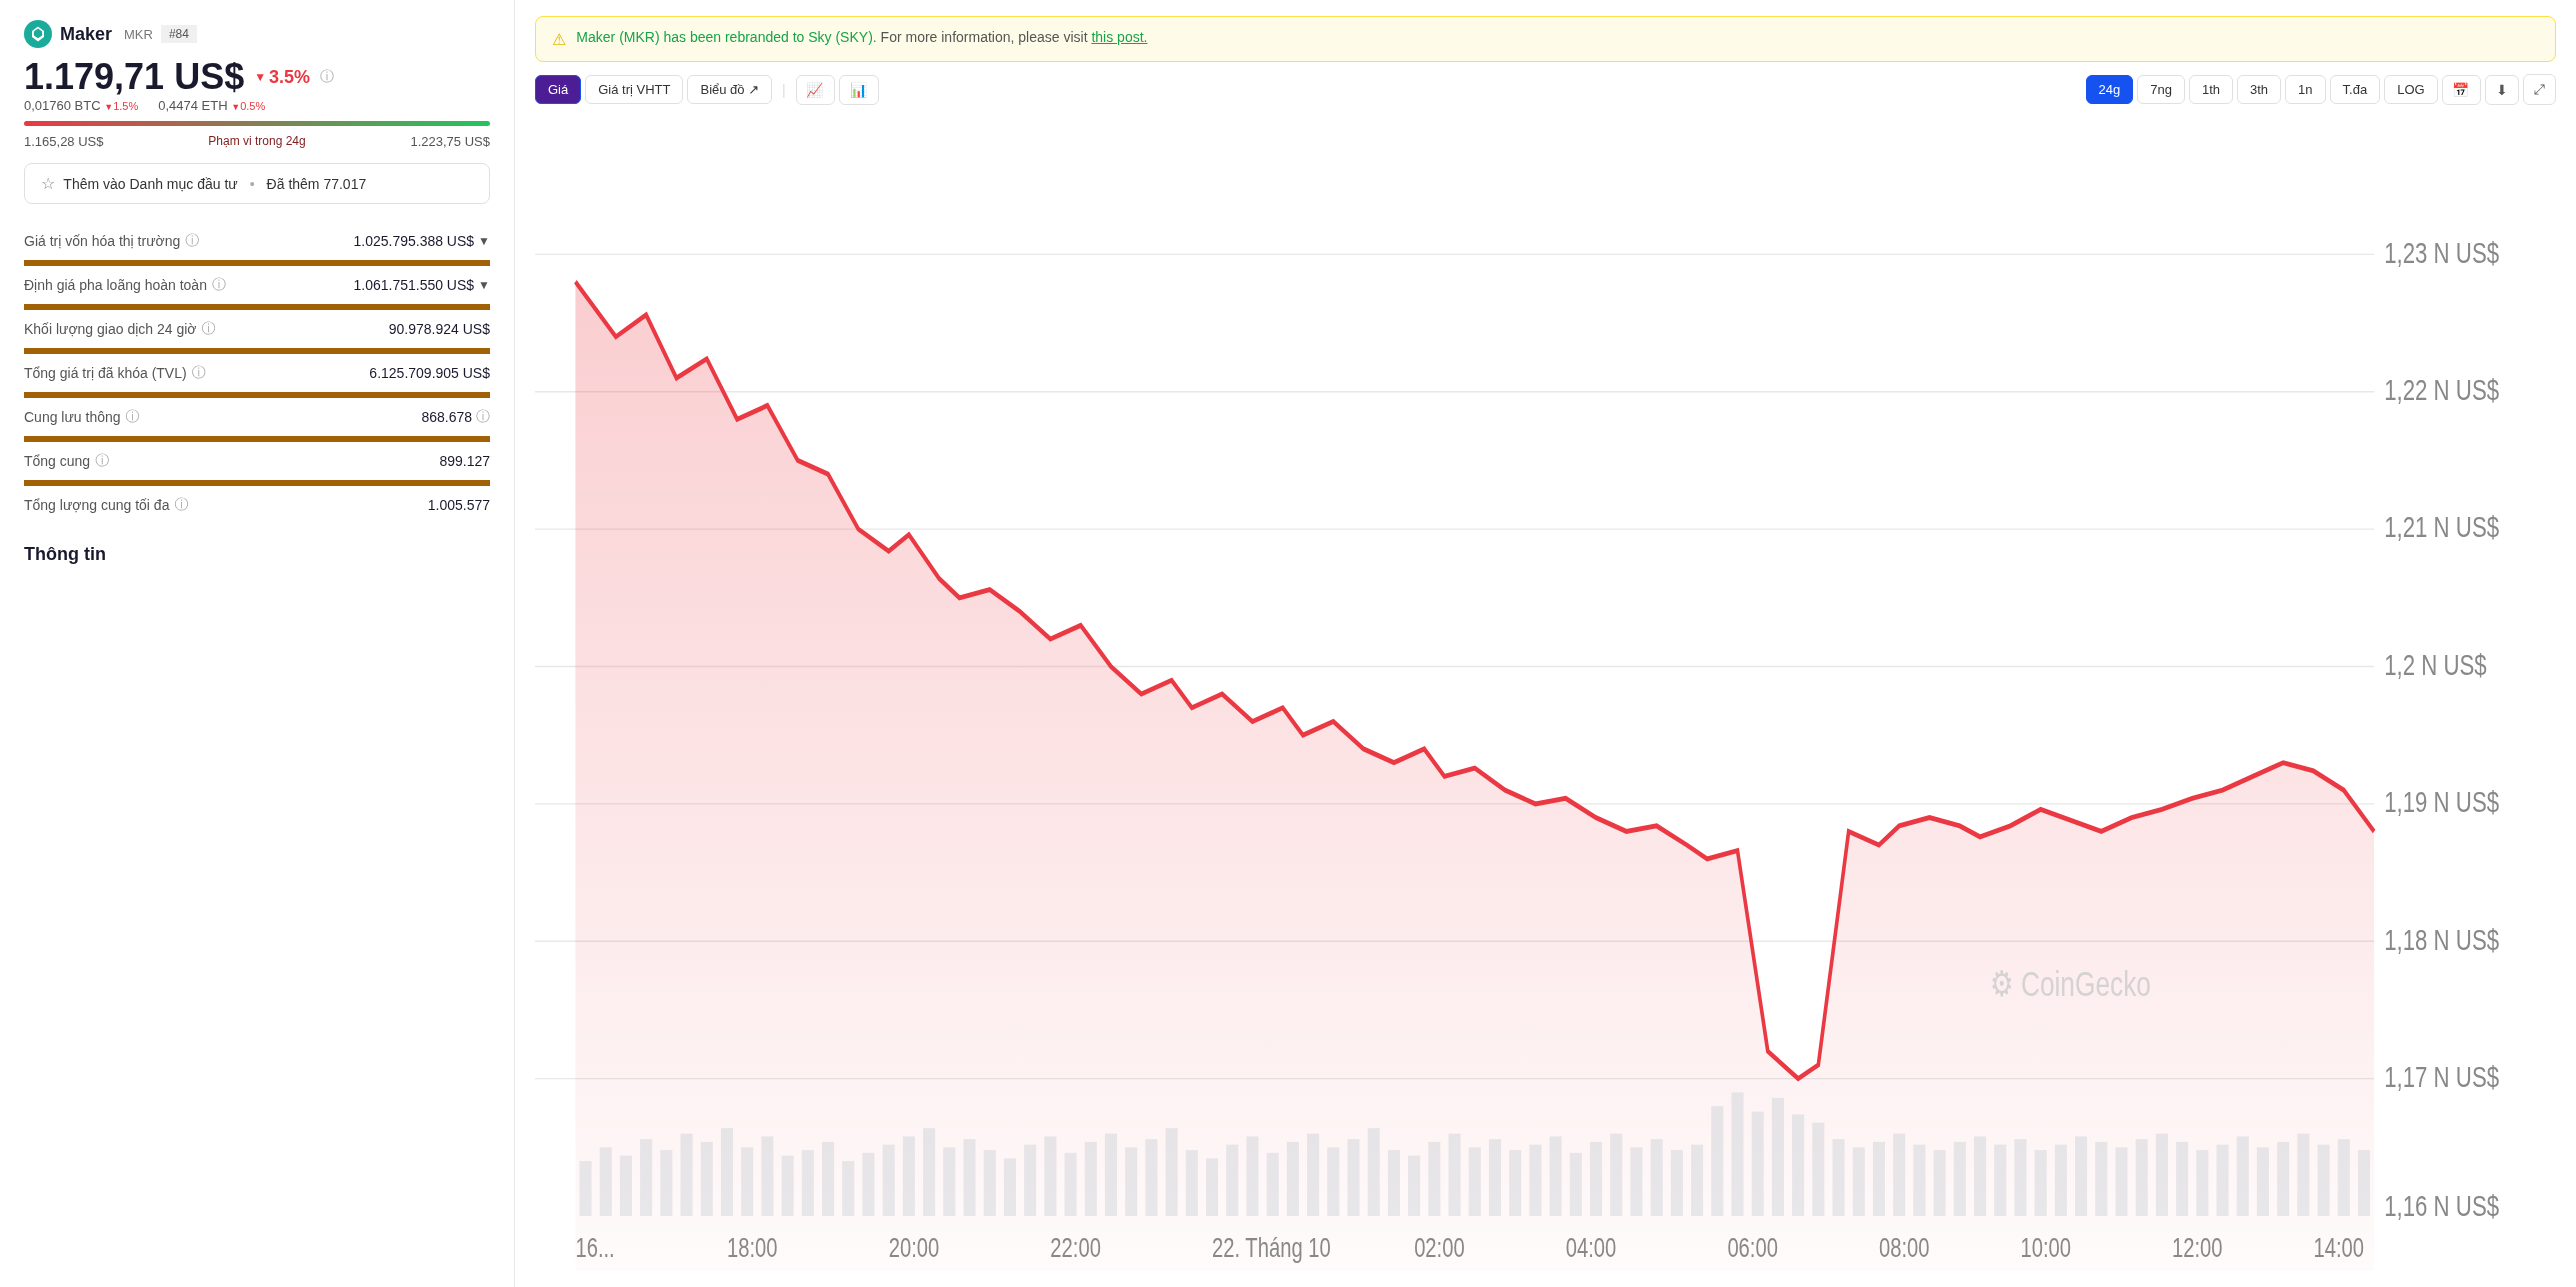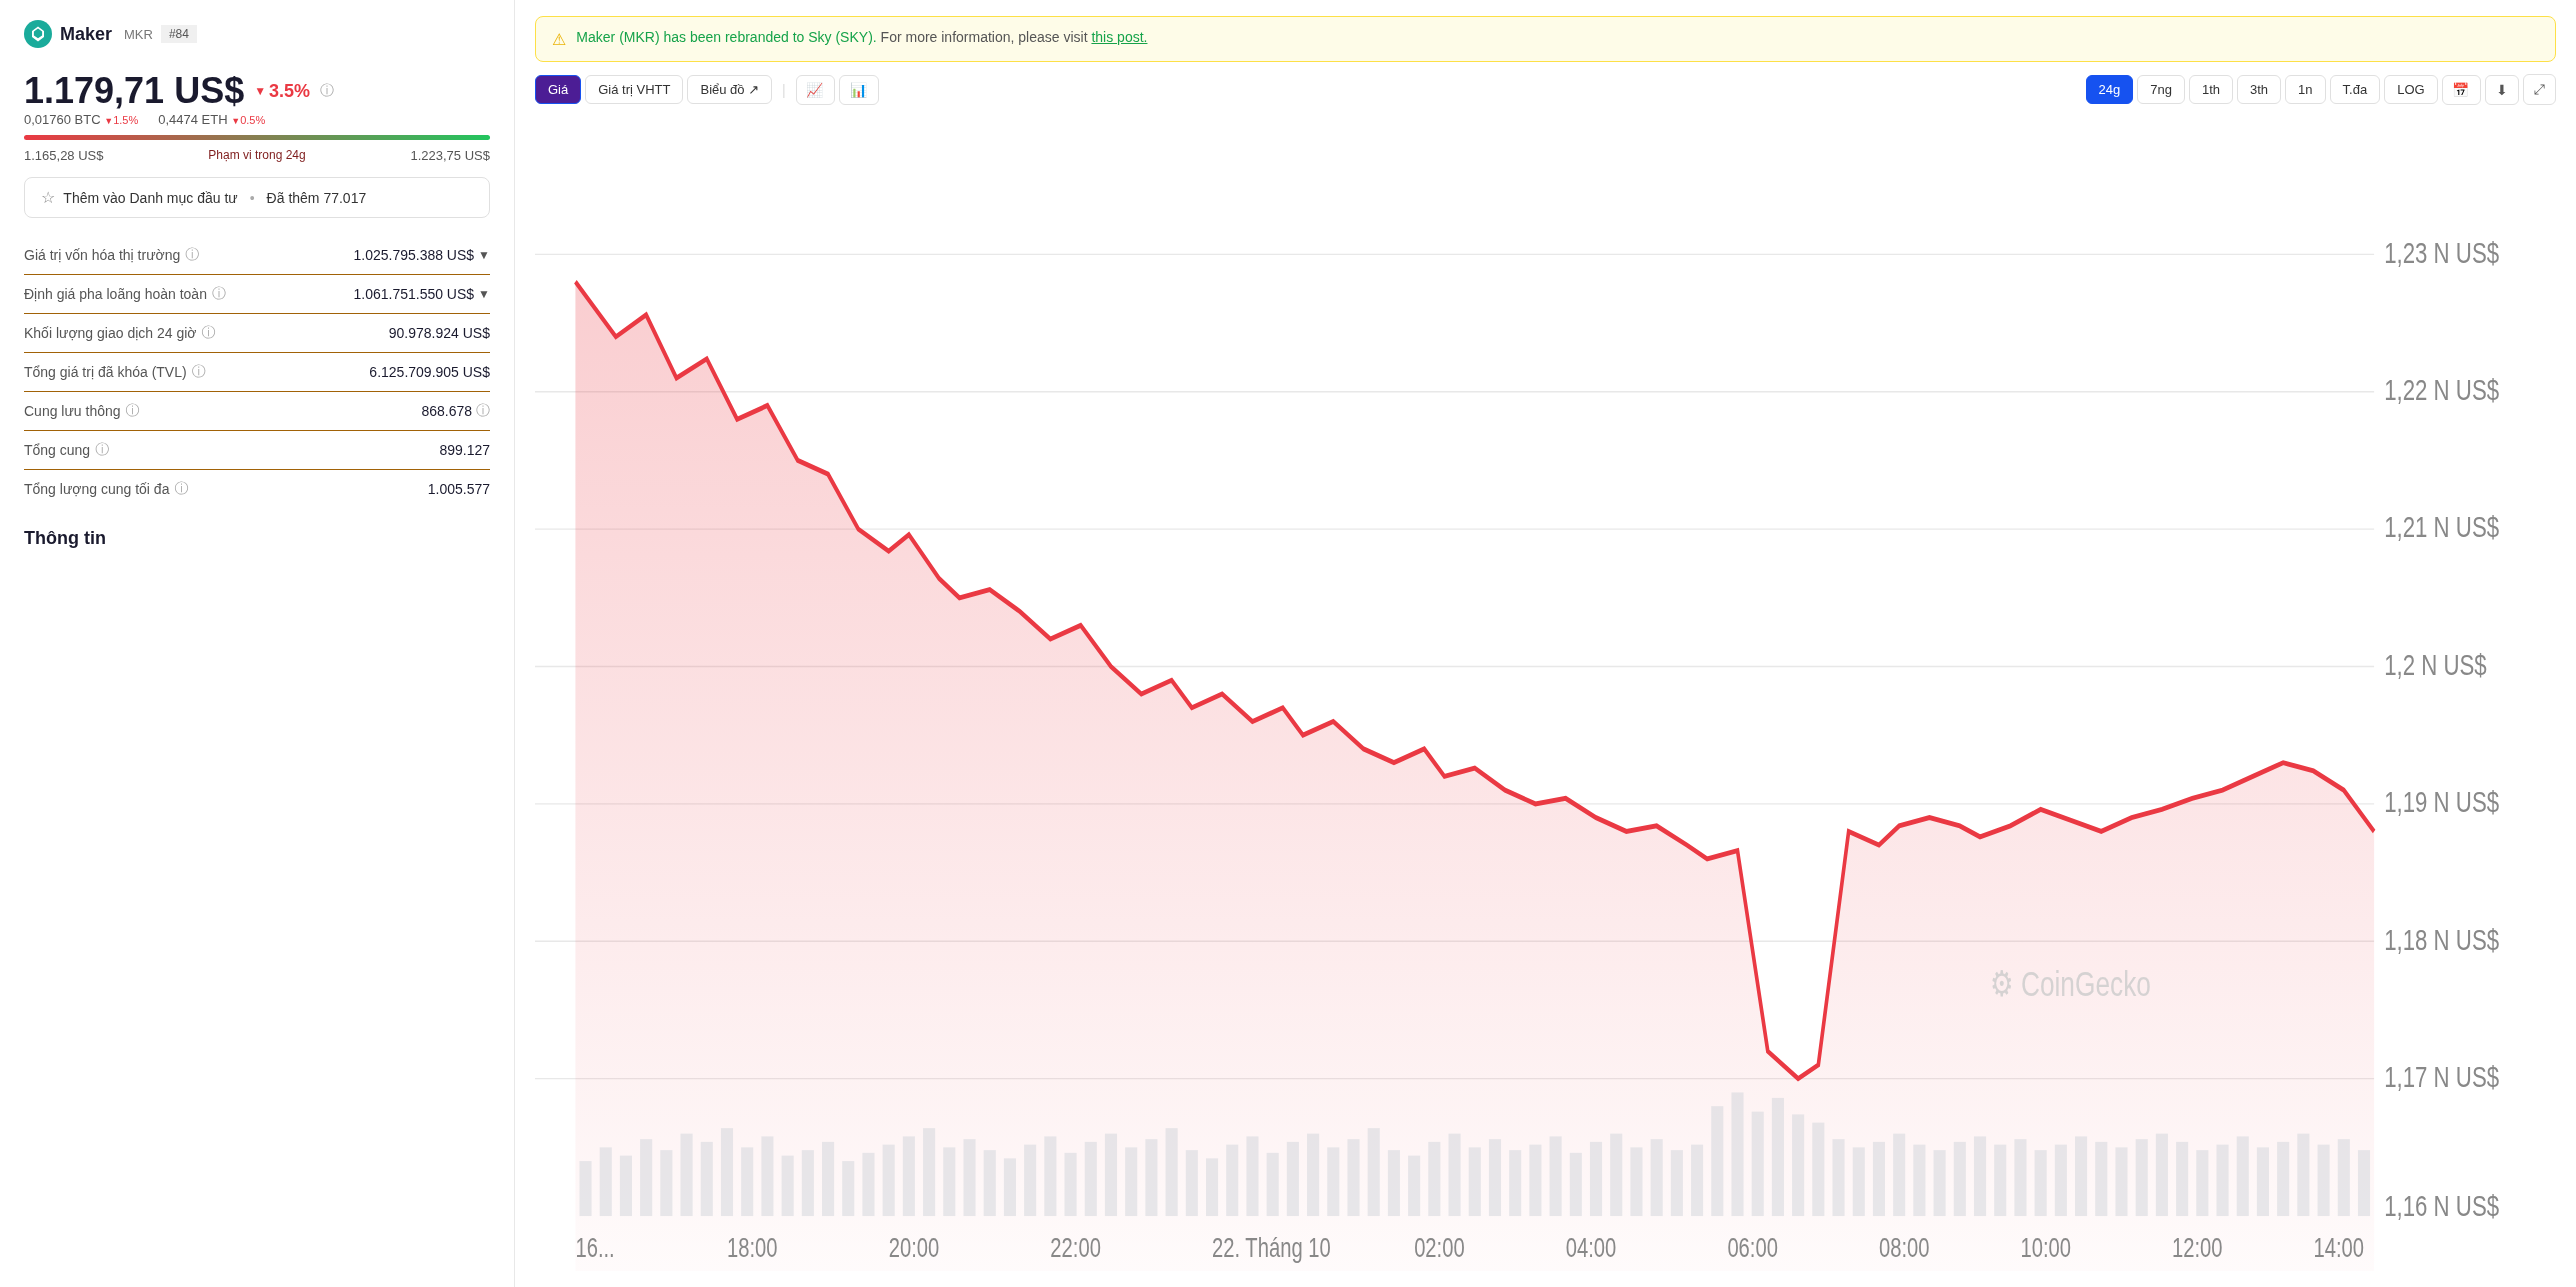--- a/index.html
+++ b/index.html
@@ -2,21 +2,21 @@
 <html><head>
   <meta charset="utf-8">
   <style>
     * { box-sizing: border-box; margin: 0; padding: 0; }
     body { font-family: -apple-system, BlinkMacSystemFont, 'Segoe UI', sans-serif; background: #fff; color: #1a1a2e; font-size: 14px; display: flex; height: 100vh; overflow: hidden; }
 
     .left-panel { width: 515px; min-width: 515px; padding: 20px 24px; border-right: 1px solid #e8e8e8; overflow-y: auto; }
     .right-panel { flex: 1; padding: 16px 20px; display: flex; flex-direction: column; gap: 12px; overflow: hidden; }
 
     
-    .coin-header { display: flex; align-items: center; gap: 8px; margin-bottom: 22px; }
+    .coin-header { display: flex; align-items: center; gap: 8px; margin-bottom: 8px; }
     .coin-logo { width: 28px; height: 28px; background: #1AAB9B; border-radius: 50%; display: flex; align-items: center; justify-content: center; }
     .coin-logo svg { width: 18px; height: 18px; }
     .coin-title { font-size: 18px; font-weight: 700; }
     .coin-subtitle { font-size: 13px; color: #777; margin-left: 4px; }
     .rank-badge { background: #f0f0f0; color: #555; font-size: 12px; padding: 2px 8px; border-radius: 0; }
 
     
     .price-row { display: flex; align-items: center; gap: 10px; }
     .price-value { font-size: 36px; font-weight: 700; }
     .price-change-neg { color: #ea3943; font-size: 18px; font-weight: 600; display: flex; align-items: center; gap: 3px; }
@@ -36,21 +36,21 @@
     .range-row { display: flex; justify-content: space-between; font-size: 13px; color: #555; margin-bottom: 14px; }
     .range-label { color: #7f1d1d; font-size: 12px; }
 
     
     .watchlist-btn { display: flex; align-items: center; gap: 8px; border: 1px solid #e0e0e0; border-radius: 8px; padding: 10px 16px; cursor: pointer; font-size: 14px; color: #333; margin-bottom: 18px; background: #fff; width: 100%; }
     .star-icon { color: #888; font-size: 16px; }
     .dot { color: #aaa; margin: 0 4px; }
 
     
     .stats-table { width: 100%; }
-    .stats-row { display: flex; justify-content: space-between; align-items: center; padding: 10px 0; border-bottom: 1px solid #a16207; }
+    .stats-row { display: flex; justify-content: space-between; align-items: center; padding: 10px 0; border-bottom: 6px solid #a16207; }
     .stats-row:last-child { border-bottom: none; }
     .stats-label { color: #555; display: flex; align-items: center; gap: 5px; }
     .stats-value { font-weight: 500; text-align: right; display: flex; align-items: center; gap: 4px; margin-left: 12px; }
     .chevron-down { color: #555; font-size: 12px; cursor: pointer; }
 
     
     .section-title { font-size: 18px; font-weight: 700; margin: 20px 0 12px; }
     .contract-row { display: flex; justify-content: space-between; align-items: center; padding: 8px 0; }
     .contract-label { color: #555; }
     .contract-value { display: flex; align-items: center; gap: 6px; font-size: 13px; color: #333; }

